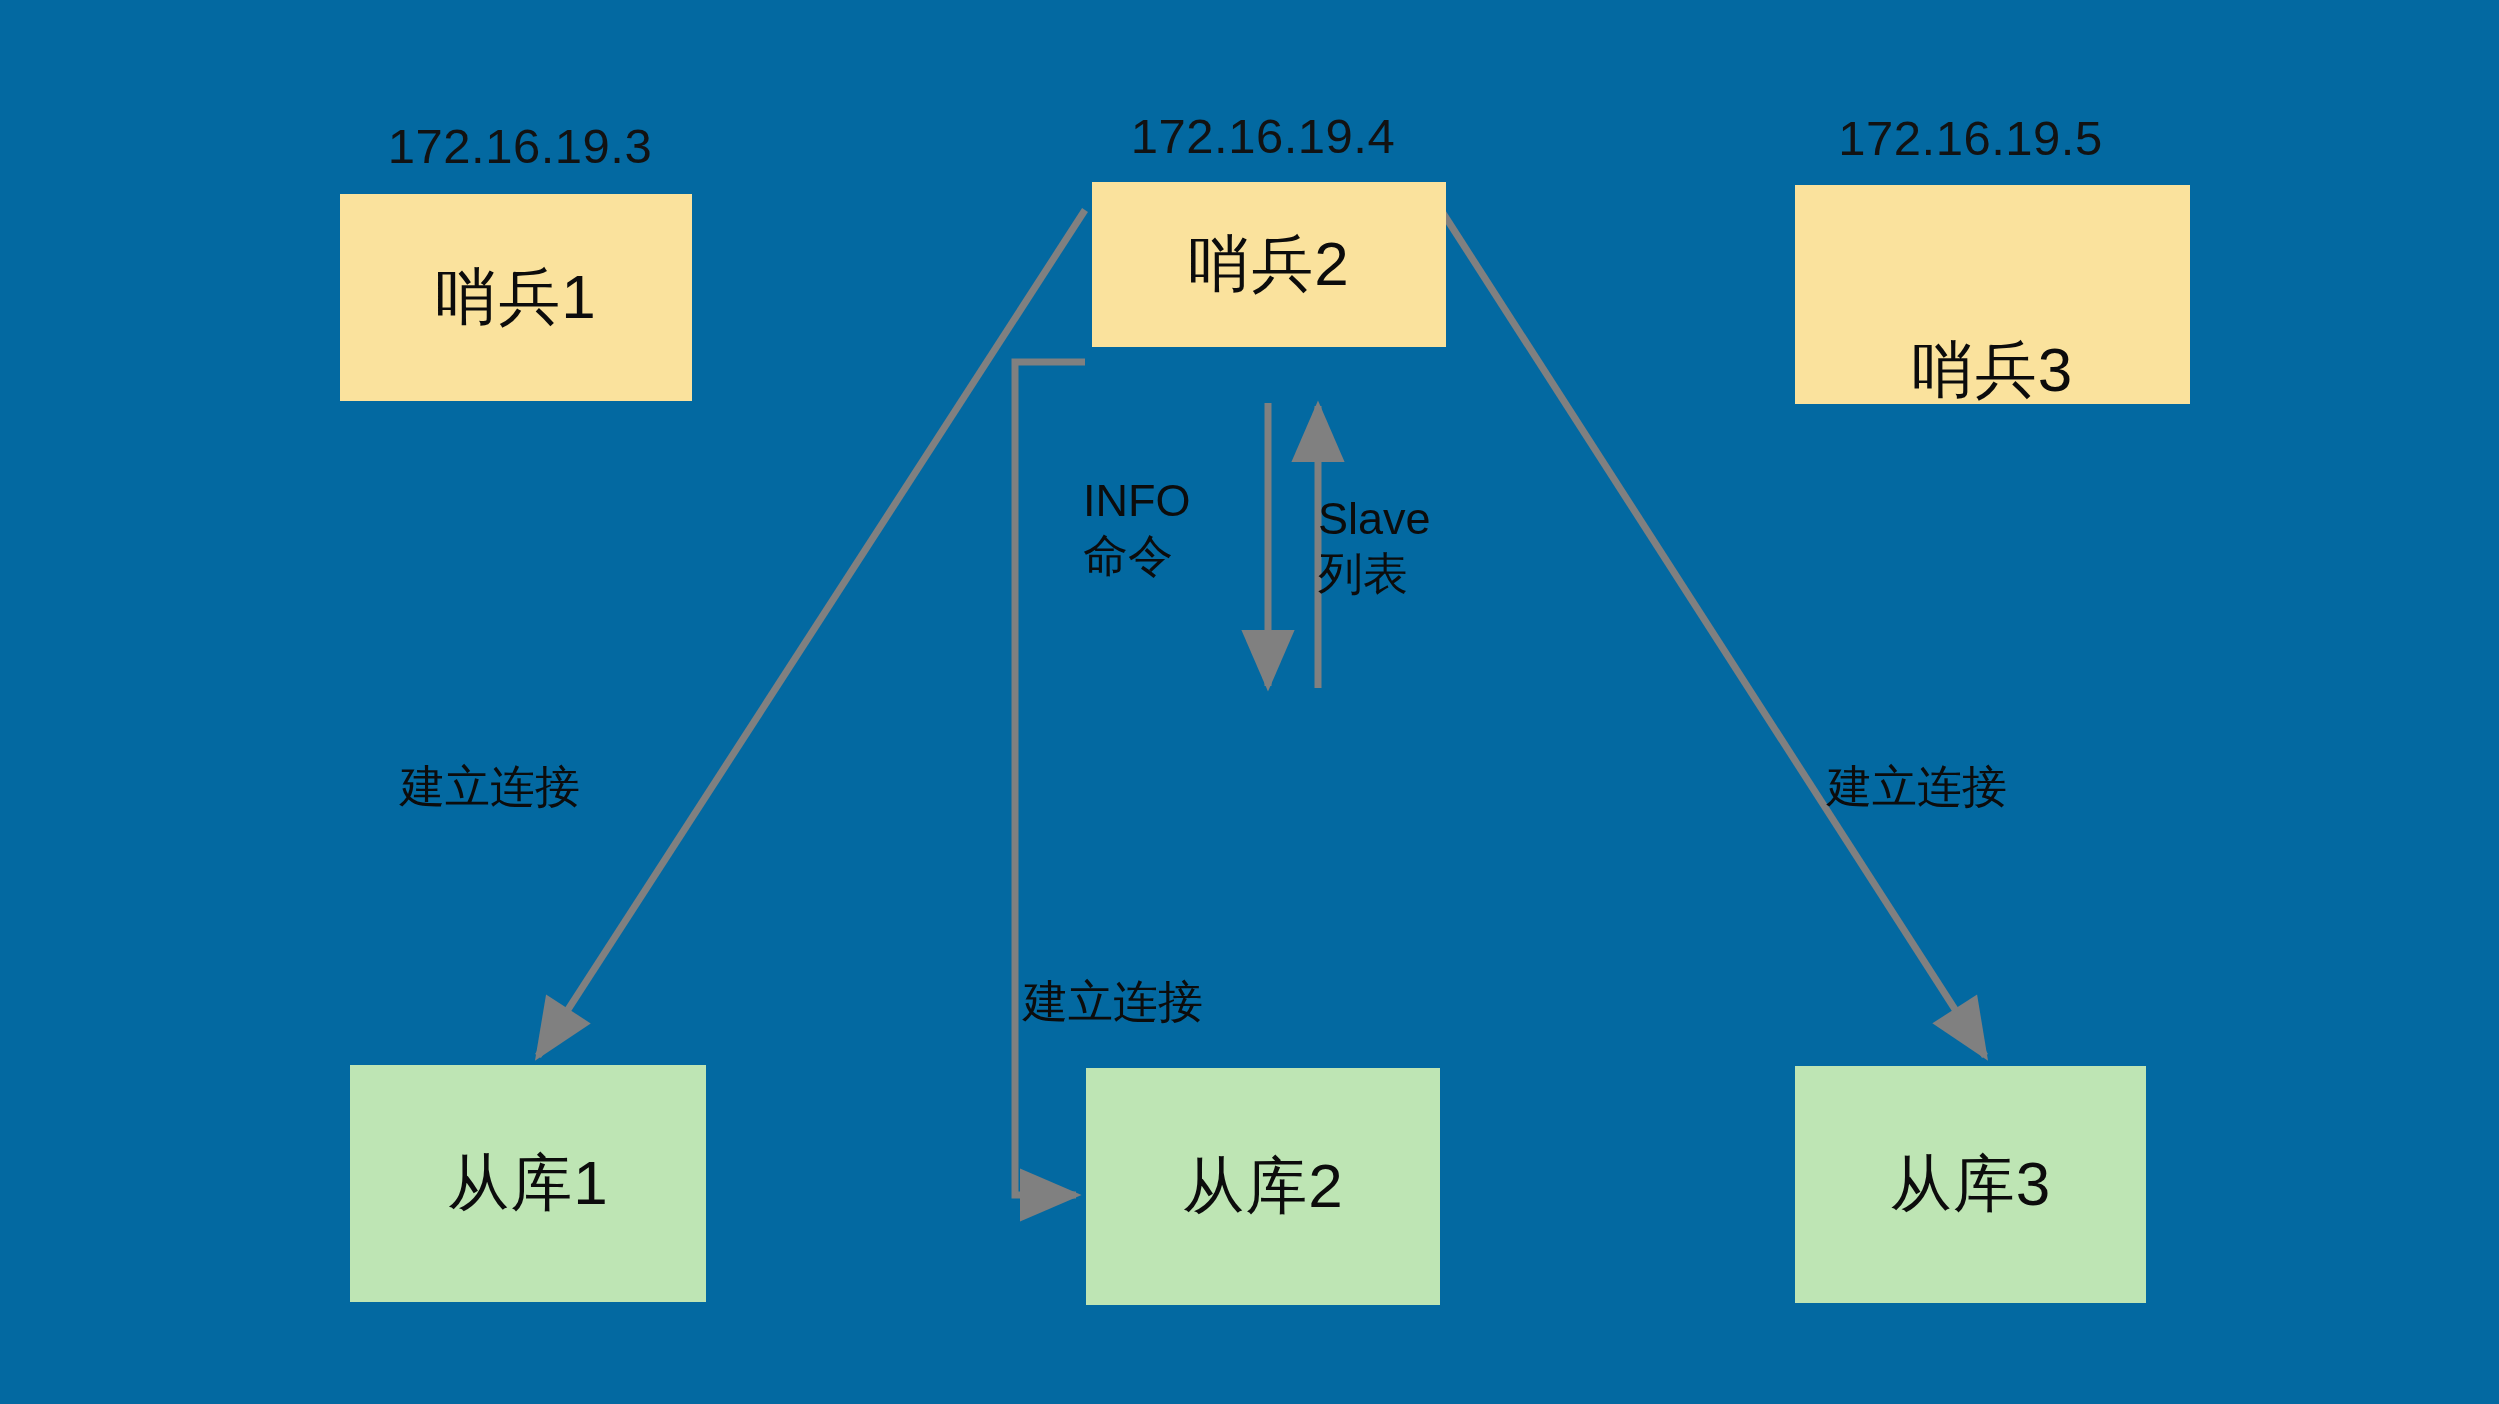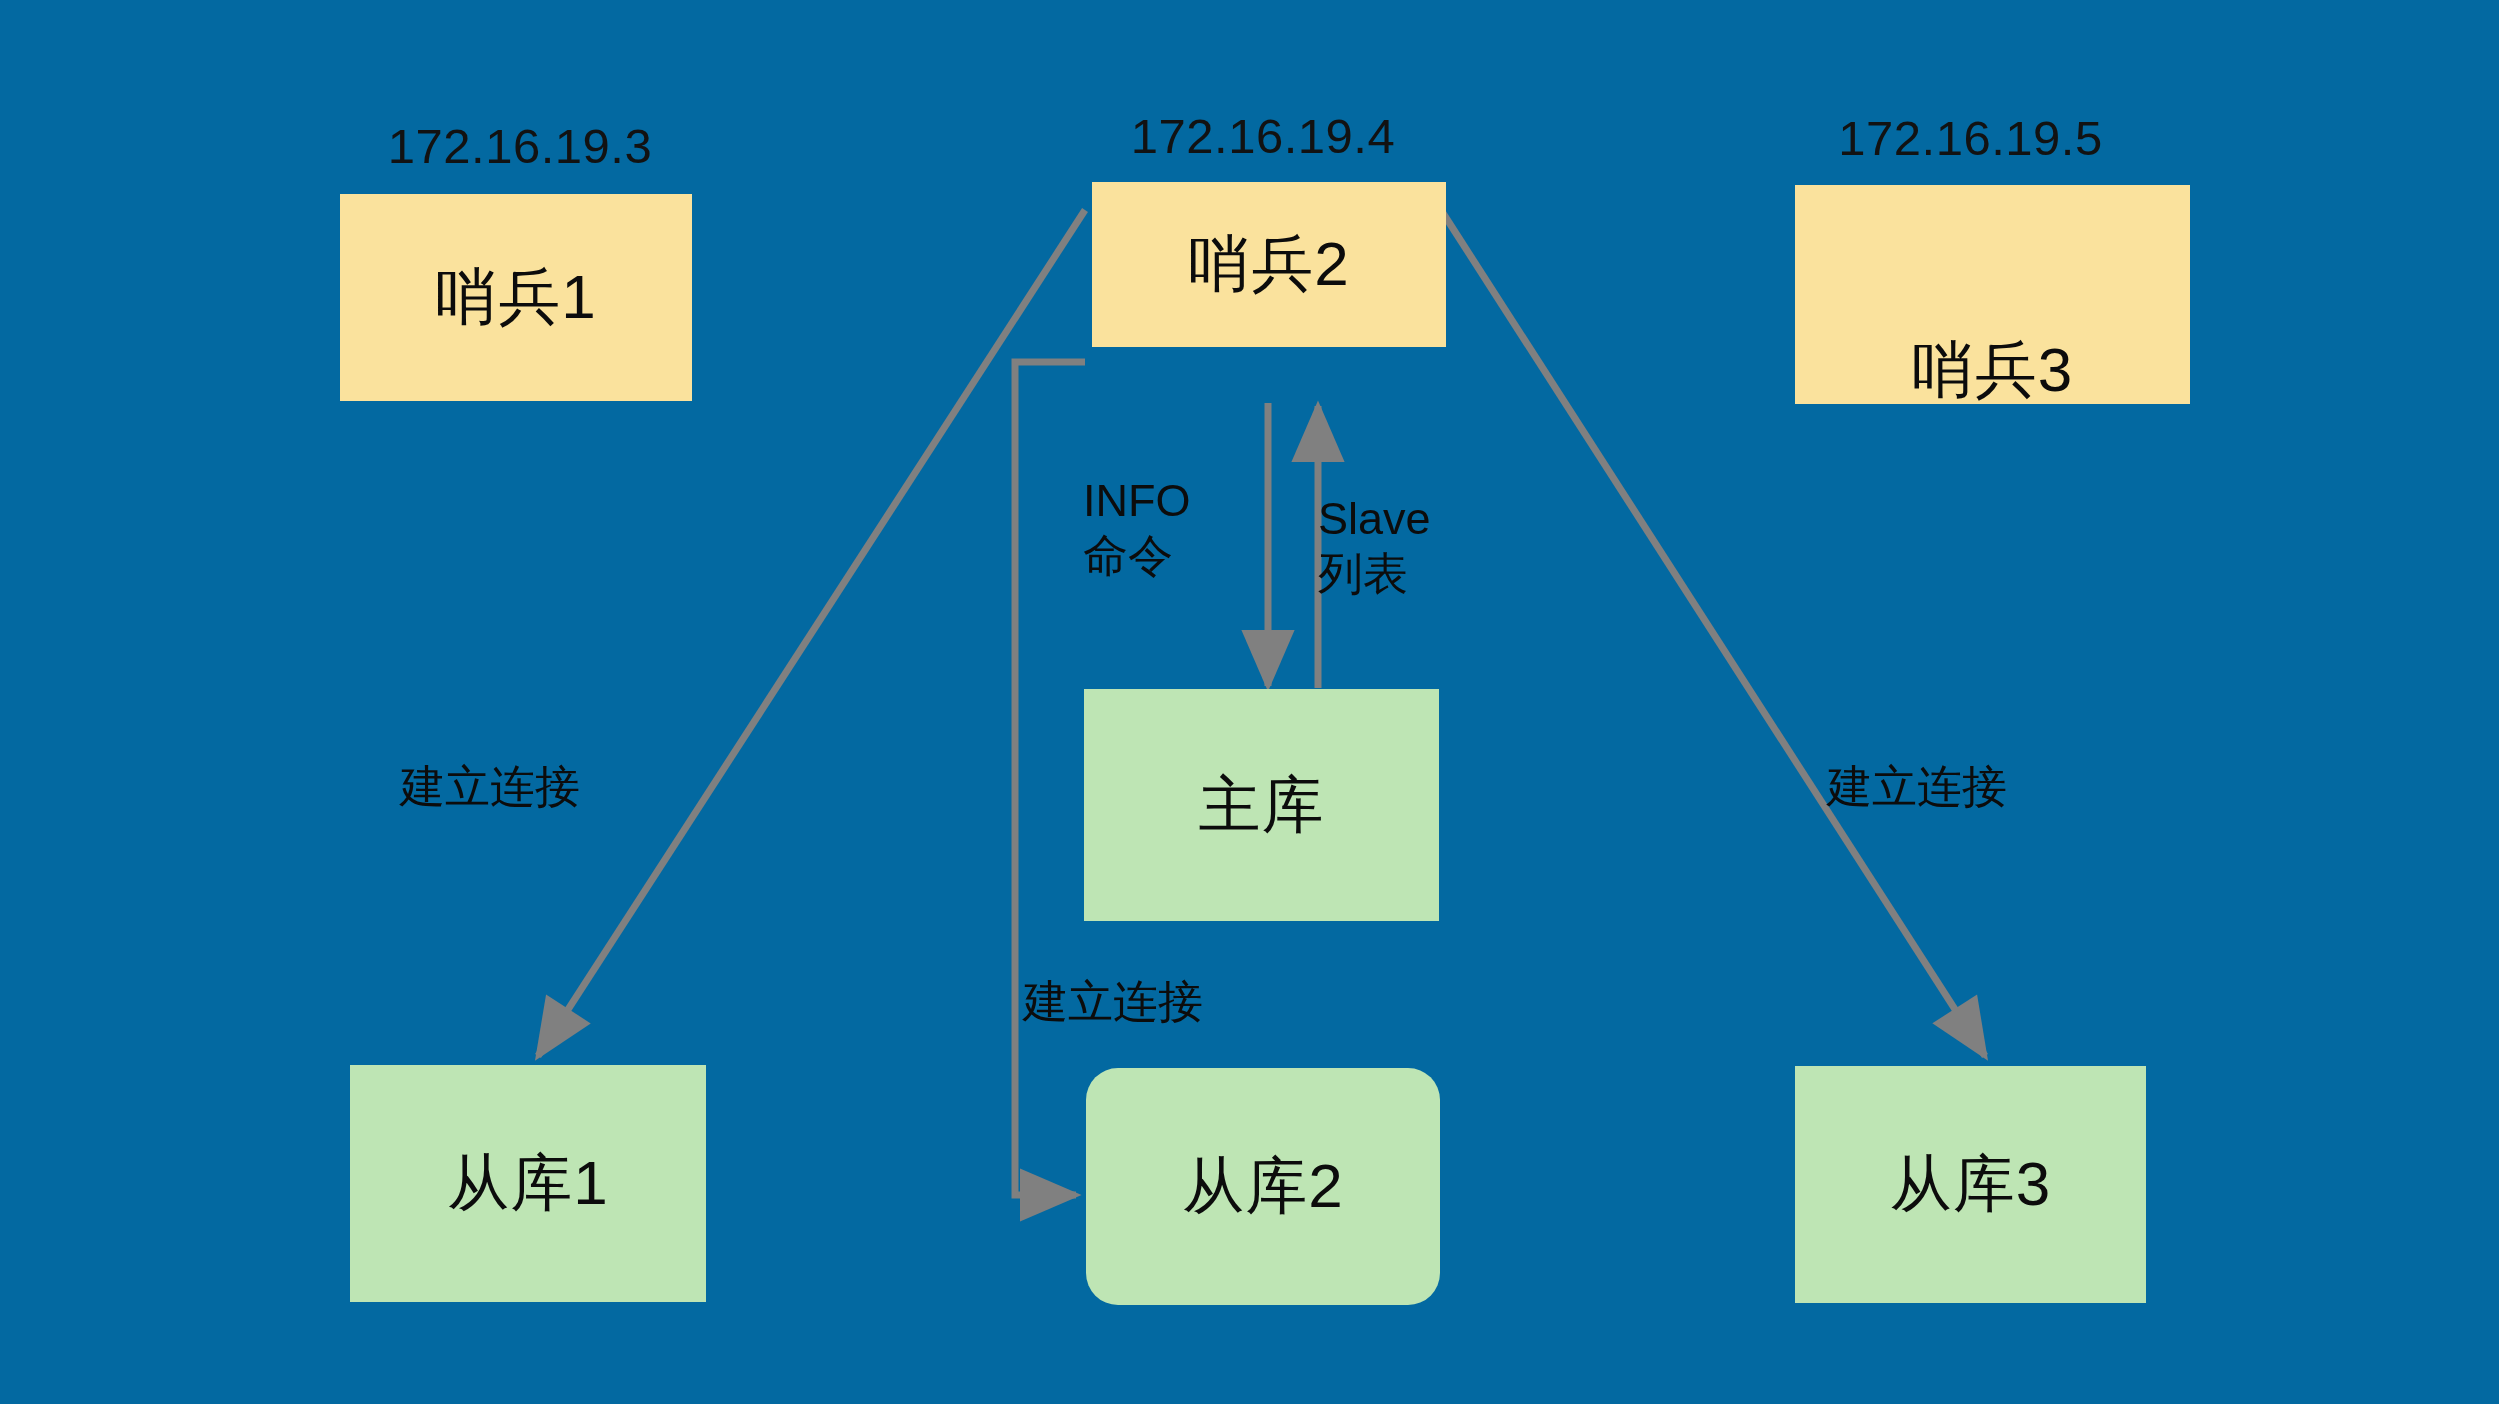--- a/index.html
+++ b/index.html
@@ -67,21 +67,21 @@
   .edge-label.two-line {
     white-space: normal;
   }
 
   
   #node-sentinel-1 { left: 340px;  top: 194px;  width: 352px; height: 207px; }
   #node-sentinel-2 { left: 1092px; top: 182px;  width: 354px; height: 165px; align-items: center; }
   #node-sentinel-3 { left: 1795px; top: 185px;  width: 395px; height: 219px; align-items: flex-end; }
   #node-master     { left: 1084px; top: 689px;  width: 355px; height: 232px; }
   #node-replica-1  { left: 350px;  top: 1065px; width: 356px; height: 237px; }
-  #node-replica-2  { left: 1086px; top: 1068px; width: 354px; height: 237px; border-radius: 32px; }
+  #node-replica-2  { left: 1086px; top: 1068px; width: 354px; height: 237px; }
   #node-replica-3  { left: 1795px; top: 1066px; width: 351px; height: 237px; }
 
   
   #ip-sentinel-1 { left: 344px;  top: 118px; width: 352px; }
   #ip-sentinel-2 { left: 1086px; top: 108px; width: 354px; }
   #ip-sentinel-3 { left: 1795px; top: 110px; width: 351px; }
 
   
   #label-info-cmd      { left: 1083px; top: 474px; width: 170px; }
   #label-slave-list    { left: 1318px; top: 492px; width: 190px; }
@@ -122,23 +122,20 @@
   <div class="node node-sentinel" id="node-sentinel-1">
     <span class="node-label">哨兵1</span>
   </div>
   <div class="node node-sentinel" id="node-sentinel-2">
     <span class="node-label">哨兵2</span>
   </div>
   <div class="node node-sentinel" id="node-sentinel-3">
     <span class="node-label">哨兵3</span>
   </div>
 
-  <div class="node node-db" id="node-master">
-    <span class="node-label">主库</span>
-  </div>
   <div class="node node-db" id="node-replica-1">
     <span class="node-label">从库1</span>
   </div>
   <div class="node node-db" id="node-replica-2">
     <span class="node-label">从库2</span>
   </div>
   <div class="node node-db" id="node-replica-3">
     <span class="node-label">从库3</span>
   </div>
 

